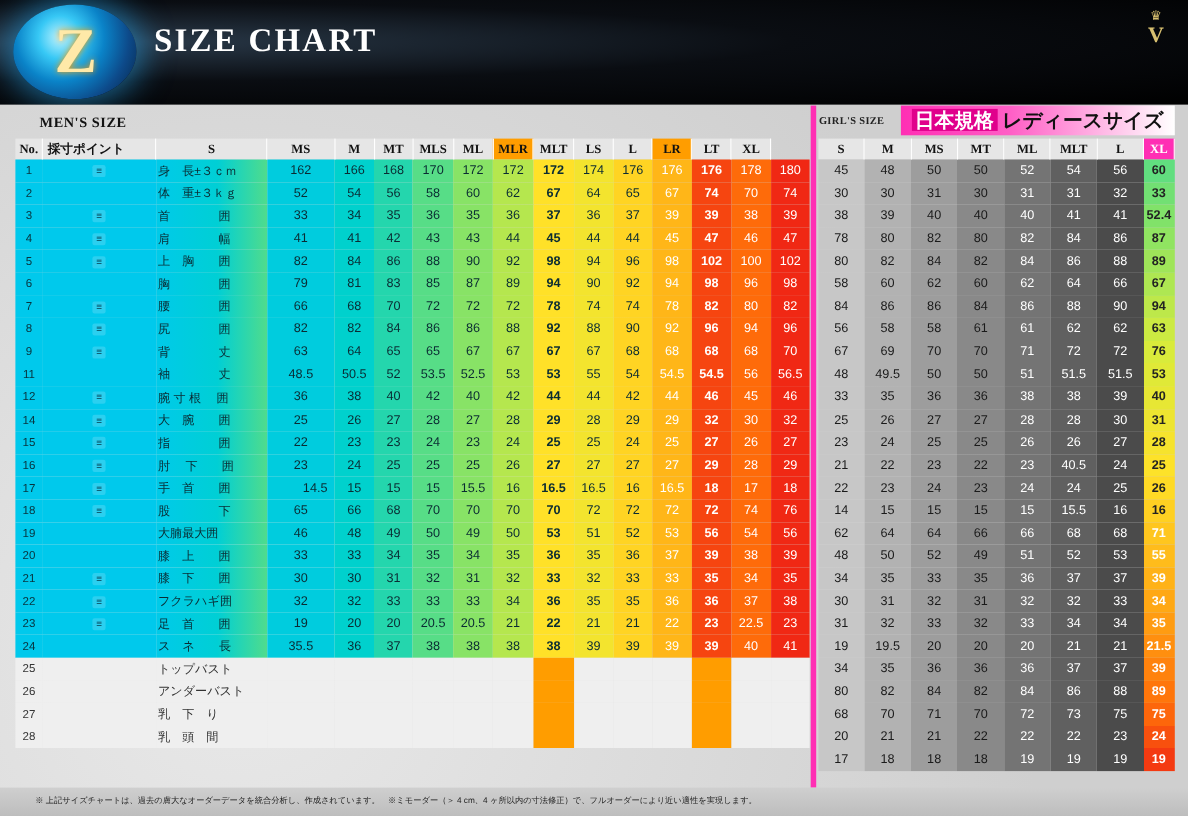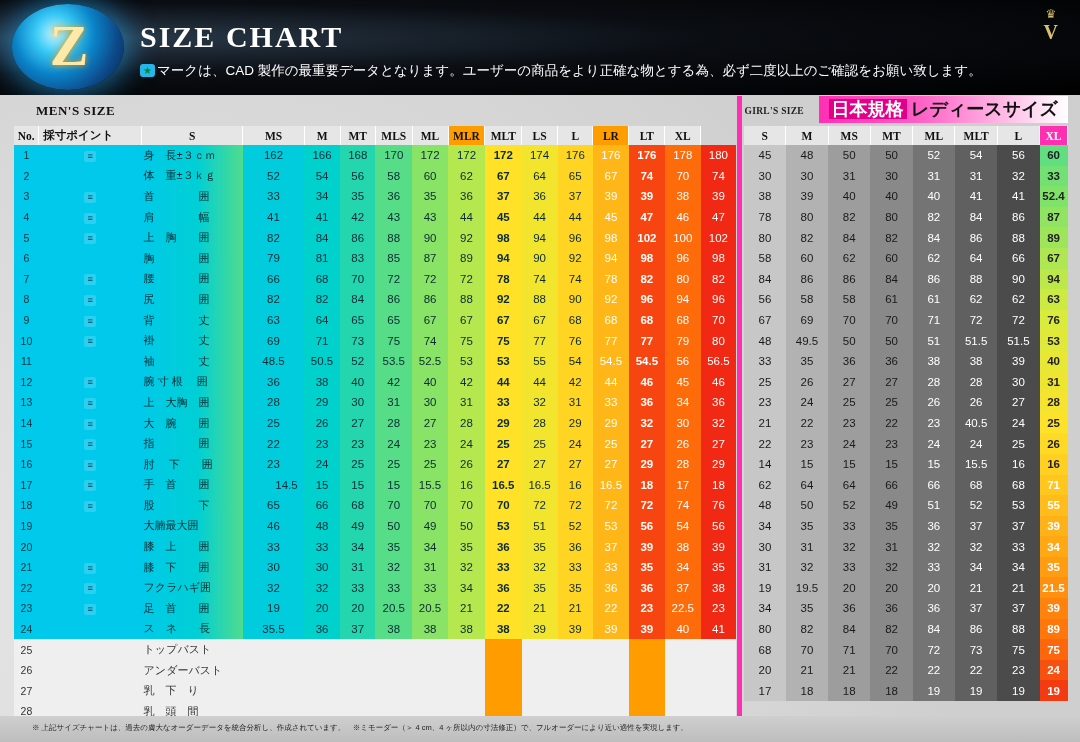--- a/index.html
+++ b/index.html
@@ -73,23 +73,20 @@
 <div class="page">
 
   <div class="hdr">
     <div class="orb">
       <div class="zg">Z</div>
     </div>
     <div class="title">SIZE CHART</div>
     <div class="crown">
       <div class="c1">♛</div>
       <div class="c2">V</div>
-    </div>
-    <div class="note">
-      <span class="mk">★</span><span>マークは、CAD 製作の最重要データとなります。ユーザーの商品をより正確な物とする為、必ず二度以上のご確認をお願い致します。</span>
     </div>
   </div>
 
   <div class="subhdr">
     <div class="mens-size">MEN'S SIZE</div>
     <div class="girls-size">GIRL'S SIZE</div>
     <div class="tag-girl"><span class="b">日本規格</span><span> レディースサイズ</span></div>
   </div>
 
   <div class="magenta-bar"></div>
@@ -272,38 +269,20 @@
             <td class="c" style="background: rgb(181, 231, 78); color: rgb(10, 43, 51);">67</td>
             <td class="c" style="background: rgb(255, 225, 40); color: rgb(10, 43, 51); font-weight: 700;">67</td>
             <td class="c" style="background: rgb(243, 228, 46); color: rgb(10, 43, 51);">67</td>
             <td class="c" style="background: rgb(255, 212, 35); color: rgb(10, 43, 51);">68</td>
             <td class="c" style="background: rgb(255, 182, 24); color: rgb(255, 255, 255);">68</td>
             <td class="c" style="background: rgb(246, 69, 16); color: rgb(255, 255, 255); font-weight: 700;">68</td>
             <td class="c" style="background: rgb(254, 107, 10); color: rgb(255, 255, 255);">68</td>
             <td class="c" style="background: rgb(240, 40, 20); color: rgb(255, 255, 255);">70</td>
           </tr>
           <tr>
-            <td class="no" style="background: rgb(0, 201, 236); color: rgb(8, 50, 60);">10</td>
-            <td class="mk" style="background: rgb(0, 201, 236);"><span class="mkbox">≡</span></td>
-            <td class="pt" style="background: linear-gradient(90deg, rgb(0, 202, 233), rgb(0, 207, 213) 55%, rgb(80, 220, 140)); color: rgb(10, 43, 51);">褂　　　　丈</td>
-            <td class="c" style="background: rgb(0, 204, 222); color: rgb(10, 43, 51);">69</td>
-            <td class="c" style="background: rgb(0, 209, 205); color: rgb(10, 43, 51);">71</td>
-            <td class="c" style="background: rgb(36, 214, 173); color: rgb(10, 43, 51);">73</td>
-            <td class="c" style="background: rgb(87, 221, 135); color: rgb(10, 43, 51);">75</td>
-            <td class="c" style="background: rgb(136, 227, 102); color: rgb(10, 43, 51);">74</td>
-            <td class="c" style="background: rgb(181, 231, 78); color: rgb(10, 43, 51);">75</td>
-            <td class="c" style="background: rgb(255, 225, 40); color: rgb(10, 43, 51); font-weight: 700;">75</td>
-            <td class="c" style="background: rgb(243, 228, 46); color: rgb(10, 43, 51);">77</td>
-            <td class="c" style="background: rgb(255, 212, 35); color: rgb(10, 43, 51);">76</td>
-            <td class="c" style="background: rgb(255, 182, 24); color: rgb(255, 255, 255);">77</td>
-            <td class="c" style="background: rgb(246, 69, 16); color: rgb(255, 255, 255); font-weight: 700;">77</td>
-            <td class="c" style="background: rgb(254, 107, 10); color: rgb(255, 255, 255);">79</td>
-            <td class="c" style="background: rgb(240, 40, 20); color: rgb(255, 255, 255);">80</td>
-          </tr>
-          <tr>
             <td class="no" style="background: rgb(0, 201, 236); color: rgb(8, 50, 60);">11</td>
             <td class="mk" style="background: rgb(0, 201, 236);"></td>
             <td class="pt" style="background: linear-gradient(90deg, rgb(0, 202, 233), rgb(0, 207, 213) 55%, rgb(80, 220, 140)); color: rgb(10, 43, 51);">袖　　　　丈</td>
             <td class="c" style="background: rgb(0, 204, 222); color: rgb(10, 43, 51);">48.5</td>
             <td class="c" style="background: rgb(0, 209, 205); color: rgb(10, 43, 51);">50.5</td>
             <td class="c" style="background: rgb(36, 214, 173); color: rgb(10, 43, 51);">52</td>
             <td class="c" style="background: rgb(87, 221, 135); color: rgb(10, 43, 51);">53.5</td>
             <td class="c" style="background: rgb(136, 227, 102); color: rgb(10, 43, 51);">52.5</td>
             <td class="c" style="background: rgb(181, 231, 78); color: rgb(10, 43, 51);">53</td>
             <td class="c" style="background: rgb(255, 225, 40); color: rgb(10, 43, 51); font-weight: 700;">53</td>
@@ -326,38 +305,20 @@
             <td class="c" style="background: rgb(181, 231, 78); color: rgb(10, 43, 51);">42</td>
             <td class="c" style="background: rgb(255, 225, 40); color: rgb(10, 43, 51); font-weight: 700;">44</td>
             <td class="c" style="background: rgb(243, 228, 46); color: rgb(10, 43, 51);">44</td>
             <td class="c" style="background: rgb(255, 212, 35); color: rgb(10, 43, 51);">42</td>
             <td class="c" style="background: rgb(255, 182, 24); color: rgb(255, 255, 255);">44</td>
             <td class="c" style="background: rgb(246, 69, 16); color: rgb(255, 255, 255); font-weight: 700;">46</td>
             <td class="c" style="background: rgb(254, 107, 10); color: rgb(255, 255, 255);">45</td>
             <td class="c" style="background: rgb(240, 40, 20); color: rgb(255, 255, 255);">46</td>
           </tr>
           <tr>
-            <td class="no" style="background: rgb(0, 201, 236); color: rgb(8, 50, 60);">13</td>
-            <td class="mk" style="background: rgb(0, 201, 236);"><span class="mkbox">≡</span></td>
-            <td class="pt" style="background: linear-gradient(90deg, rgb(0, 202, 233), rgb(0, 207, 213) 55%, rgb(80, 220, 140)); color: rgb(10, 43, 51);">上　大胸　囲</td>
-            <td class="c" style="background: rgb(0, 204, 222); color: rgb(10, 43, 51);">28</td>
-            <td class="c" style="background: rgb(0, 209, 205); color: rgb(10, 43, 51);">29</td>
-            <td class="c" style="background: rgb(36, 214, 173); color: rgb(10, 43, 51);">30</td>
-            <td class="c" style="background: rgb(87, 221, 135); color: rgb(10, 43, 51);">31</td>
-            <td class="c" style="background: rgb(136, 227, 102); color: rgb(10, 43, 51);">30</td>
-            <td class="c" style="background: rgb(181, 231, 78); color: rgb(10, 43, 51);">31</td>
-            <td class="c" style="background: rgb(255, 225, 40); color: rgb(10, 43, 51); font-weight: 700;">33</td>
-            <td class="c" style="background: rgb(243, 228, 46); color: rgb(10, 43, 51);">32</td>
-            <td class="c" style="background: rgb(255, 212, 35); color: rgb(10, 43, 51);">31</td>
-            <td class="c" style="background: rgb(255, 182, 24); color: rgb(255, 255, 255);">33</td>
-            <td class="c" style="background: rgb(246, 69, 16); color: rgb(255, 255, 255); font-weight: 700;">36</td>
-            <td class="c" style="background: rgb(254, 107, 10); color: rgb(255, 255, 255);">34</td>
-            <td class="c" style="background: rgb(240, 40, 20); color: rgb(255, 255, 255);">36</td>
-          </tr>
-          <tr>
             <td class="no" style="background: rgb(0, 201, 236); color: rgb(8, 50, 60);">14</td>
             <td class="mk" style="background: rgb(0, 201, 236);"><span class="mkbox">≡</span></td>
             <td class="pt" style="background: linear-gradient(90deg, rgb(0, 202, 233), rgb(0, 207, 213) 55%, rgb(80, 220, 140)); color: rgb(10, 43, 51);">大　腕　　囲</td>
             <td class="c" style="background: rgb(0, 204, 222); color: rgb(10, 43, 51);">25</td>
             <td class="c" style="background: rgb(0, 209, 205); color: rgb(10, 43, 51);">26</td>
             <td class="c" style="background: rgb(36, 214, 173); color: rgb(10, 43, 51);">27</td>
             <td class="c" style="background: rgb(87, 221, 135); color: rgb(10, 43, 51);">28</td>
             <td class="c" style="background: rgb(136, 227, 102); color: rgb(10, 43, 51);">27</td>
             <td class="c" style="background: rgb(181, 231, 78); color: rgb(10, 43, 51);">28</td>
             <td class="c" style="background: rgb(255, 225, 40); color: rgb(10, 43, 51); font-weight: 700;">29</td>

